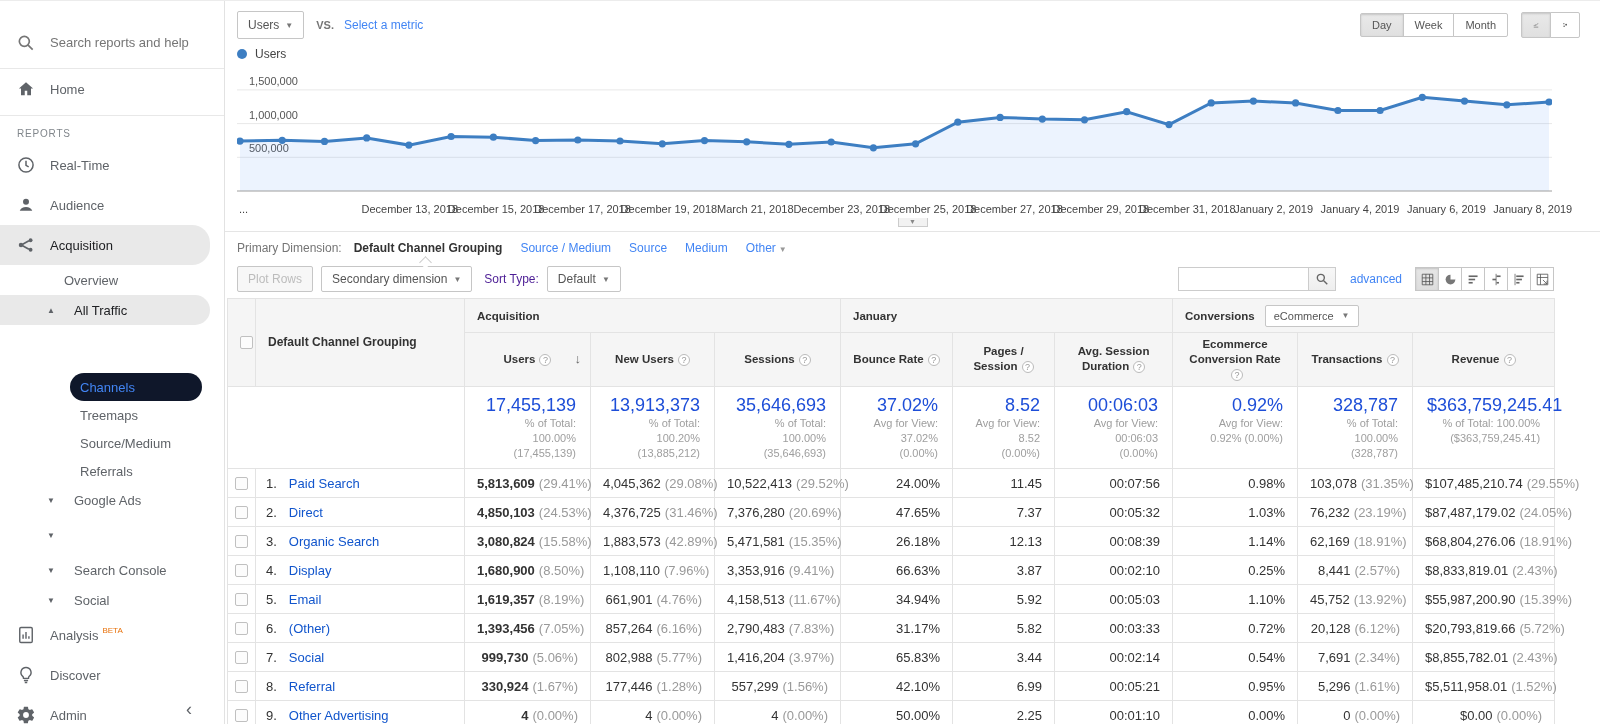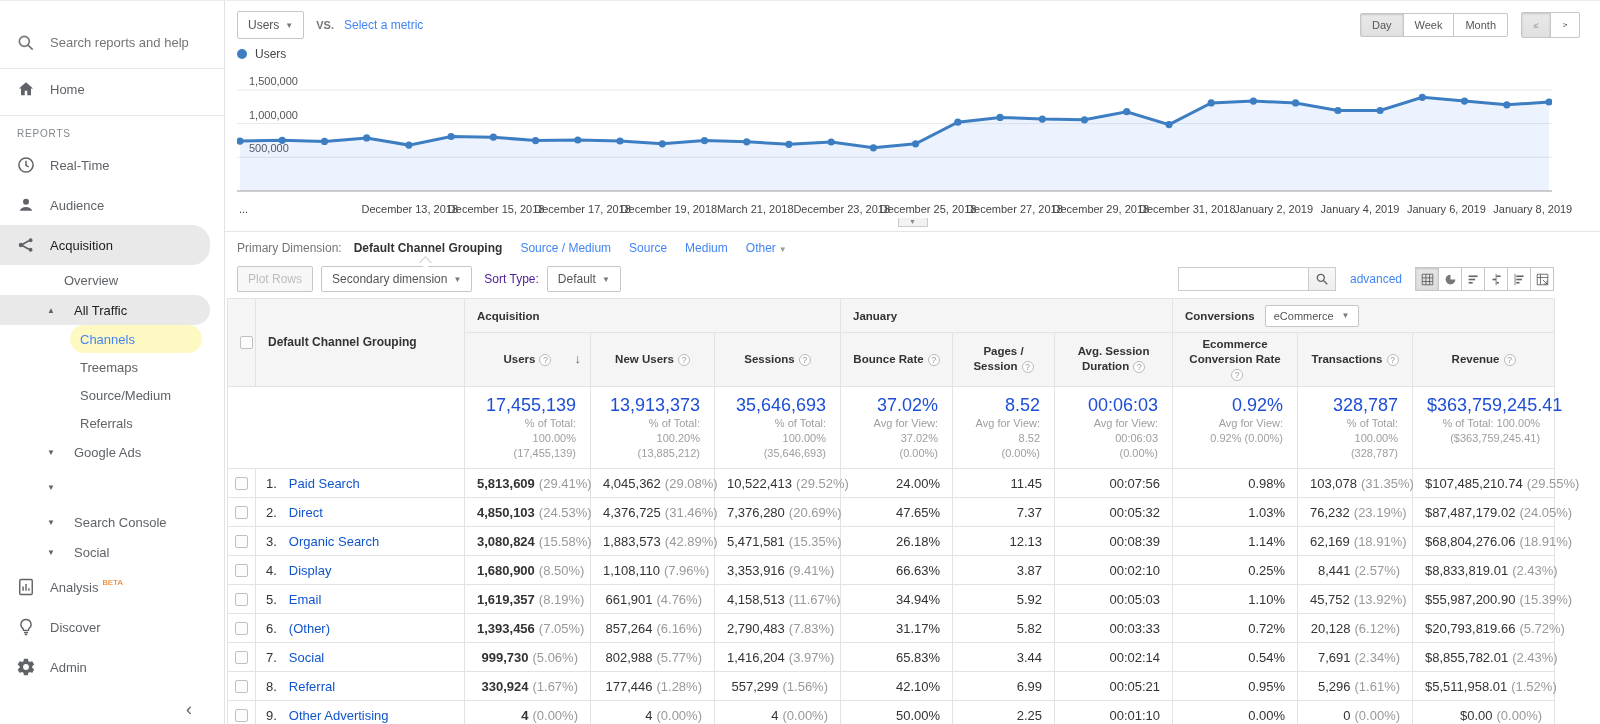--- a/index.html
+++ b/index.html
@@ -20,21 +20,21 @@
   .sb-item .icn { width:20px; height:20px; margin-right:14px; flex:none; }
   .sb-item .lbl { font-size:13px; }
   .sb-item.lvl1 { height:30px; padding-left:47px; }
   .sb-item.lvl1 .lbl { padding-left:17px; }
   .sb-item.lvl1.wrap { height:40px; }
   .sb-item.lvl1.wrap .lbl { line-height:1.15; }
   .sb-item.lvl2 { height:28px; padding-left:80px; }
   .sb-caret { width:10px; font-size:8px; color:#5f6368; flex:none; }
   .sb-item.active { background:#e9e9e9; border-radius:0 18px 18px 0; margin-right:14px; color:#202124; }
   .sb-item.active .lbl { color:#202124; }
-  .sb-item.sel { background:#fef9c3; border-radius:16px; margin-left:70px; margin-right:22px; padding-left:10px; color:#4285f4; }
+  .sb-item.sel { background:#0f172a; border-radius:16px; margin-left:70px; margin-right:22px; padding-left:10px; color:#4285f4;margin-top:48px; }
   .sb-item.sel .lbl { color:#4285f4; }
   .sb-section { font-size:10px; letter-spacing:.8px; color:#80868b; padding:12px 0 6px 17px; border-top:1px solid #e8e8e8; margin-top:6px; }
   .sb-badge { font-size:8px; color:#e8710a; vertical-align:super; margin-left:4px; position:relative; top:-5px; }
   .sb-collapse { position:absolute; bottom:4px; right:32px; color:#5f6368; font-size:18px; }
 
   
   .main { flex:1; position:relative; background:#fff; }
 
   .metric-bar { display:flex; align-items:center; padding:10px 20px 4px 12px; }
   .btn { display:inline-flex; align-items:center; gap:6px; border:1px solid #c6c6c6; border-radius:2px;

